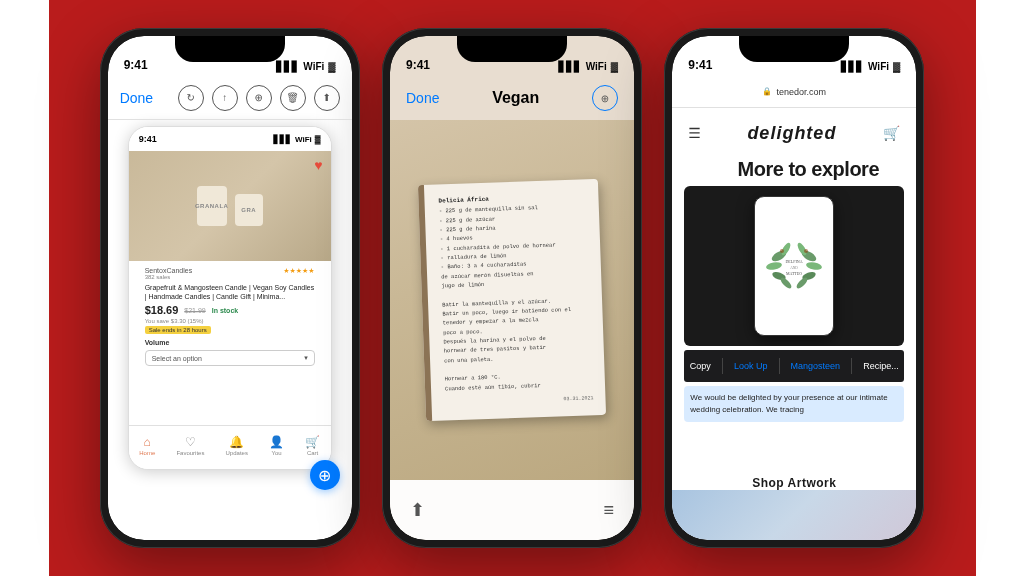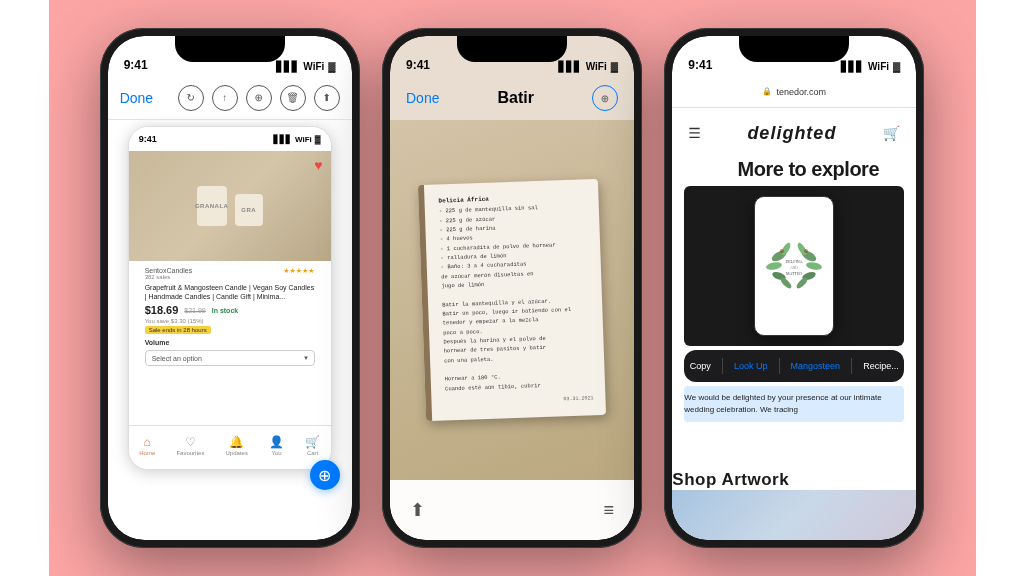--- a/index.html
+++ b/index.html
@@ -10,21 +10,21 @@
       display: flex;
       align-items: center;
       justify-content: center;
       font-family: -apple-system, BlinkMacSystemFont, 'Helvetica Neue', sans-serif;
       overflow: hidden;
     }
 
     .scene {
       width: 927px;
       height: 576px;
-      background: #fca5a5;
+      background: #b91c1c;
       display: flex;
       align-items: center;
       justify-content: space-around;
       padding: 20px 40px;
     }
 
     
     .phone {
       width: 260px;
       height: 520px;
@@ -427,21 +427,21 @@
       width: 60px;
       height: 70px;
     }
 
     
     .context-menu {
       position: absolute;
       top: 314px; left: 12px; right: 12px;
       height: 32px;
       background: #1c1c1e;
-      border-radius: 12px;
+      border-radius: 3px;
       display: flex;
       align-items: center;
       justify-content: space-around;
     }
 
     .context-item {
       font-size: 9px;
       color: #fff;
       font-weight: 400;
     }
@@ -453,31 +453,31 @@
       height: 16px;
       background: #444;
     }
 
     
     .selected-text-area {
       position: absolute;
       top: 350px; left: 12px; right: 12px;
       background: rgba(0, 122, 255, 0.15);
       border-radius: 4px;
-      padding: 6px 0;
+      padding: 6px 6px;
       font-size: 8px;
       color: #222;
       line-height: 1.5;
     }
 
     .shop-artwork {
       position: absolute;
       bottom: 50px; left: 0; right: 0;
-      text-align: left;
-      font-size: 17px;
+      text-align: center;
+      font-size: 12px;
       font-weight: 600;
       color: #1a1a1a;
       letter-spacing: 0.5px;
       margin-top: 13px;
     }
 
     .bottom-thumbnail {
       position: absolute;
       bottom: 0; left: 0; right: 0;
       height: 50px;
@@ -612,21 +612,21 @@
           <span class="status-time">9:41</span>
           <span class="status-icons">
             <span>▋▋▋</span>
             <span>WiFi</span>
             <span>▓</span>
           </span>
         </div>
 
         <div class="phone2-nav">
           <span style="color:#007aff;font-size:14px;font-weight:400;">Done</span>
-          <span class="recipe-title">Batir</span>
+          <span class="recipe-title">Vegan</span>
           <div class="icon-circle" style="border-color:#007aff;">
             <span>⊕</span>
           </div>
         </div>
 
         <div class="notebook-area">
           <div class="notebook">
             <div class="notebook-spine"></div>
             <div class="notebook-content">
               <span class="recipe-line bold">Delicia África</span>

